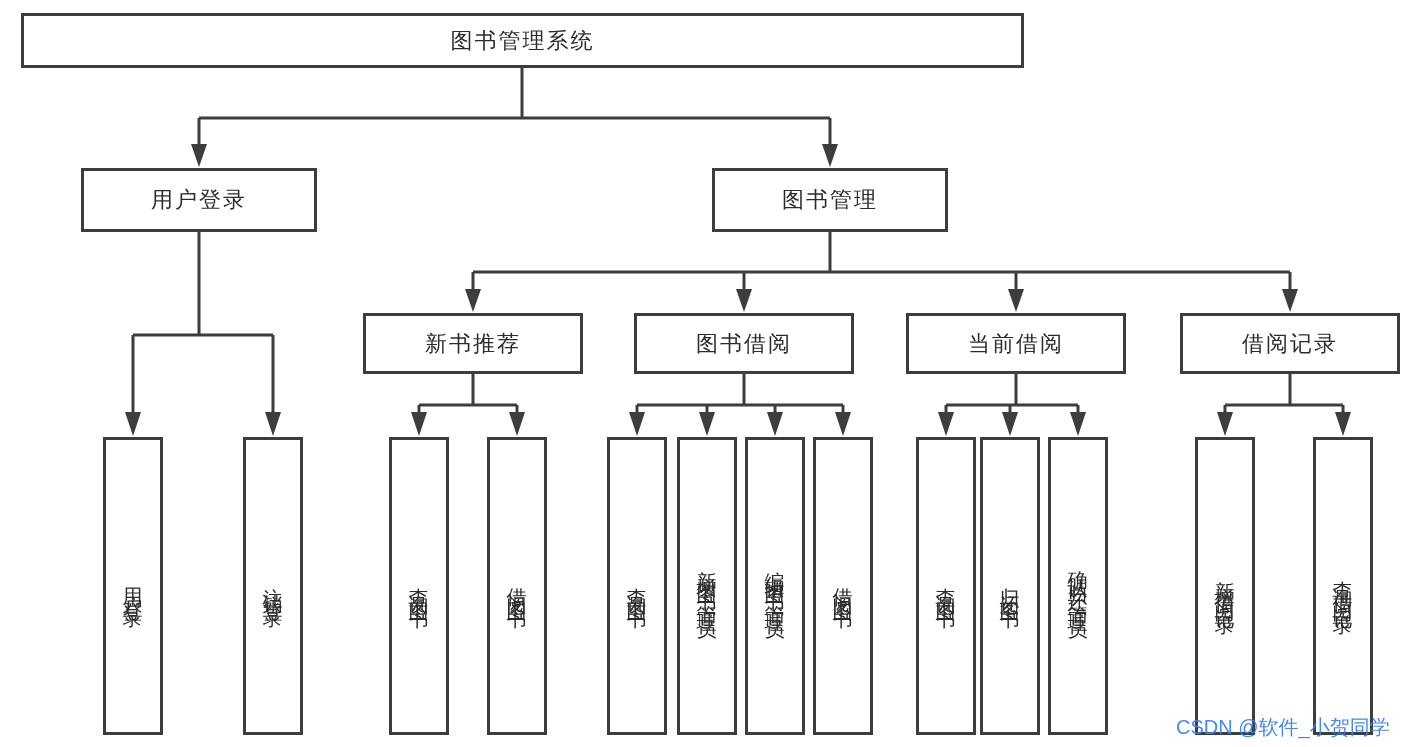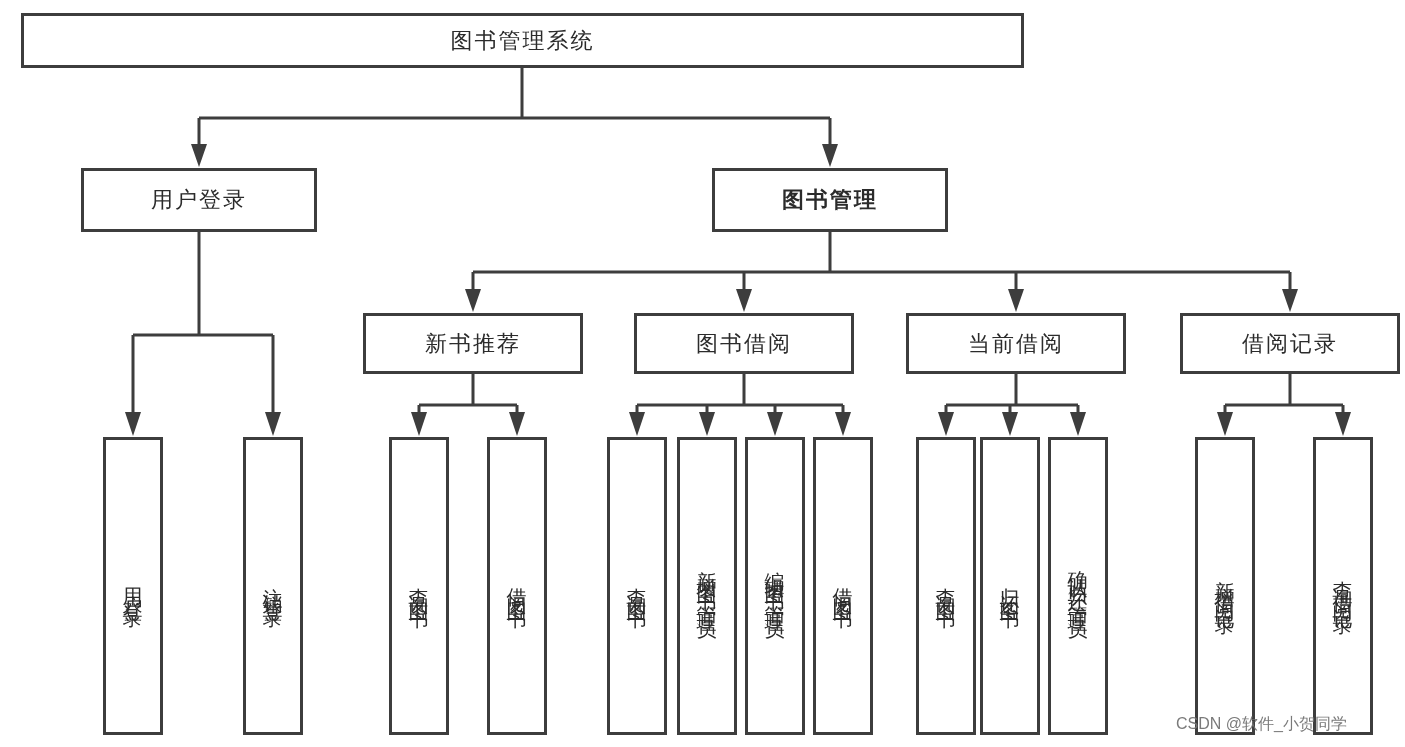--- a/index.html
+++ b/index.html
@@ -19,21 +19,21 @@
     position:absolute;
     box-sizing:border-box;
     border:3px solid #3d3d3d;
     background:#ffffff;
     display:flex; align-items:center; justify-content:center;
     color:#2b2b2b;
   }
   .h-label { font-size:22px; letter-spacing:2px; white-space:nowrap; }
   .root-box   { left:21px;  top:13px;  width:1003px; height:55px; }
   .l2-login   { left:81px;  top:168px; width:236px;  height:64px; }
-  .l2-mgmt    { left:712px; top:168px; width:236px;  height:64px;font-weight:bold; }
+  .l2-mgmt    { left:712px; top:168px; width:236px;  height:64px; }
   .l3 { top:313px; width:220px; height:61px; }
   .l3-recommend { left:363px; }
   .l3-borrow    { left:634px; }
   .l3-current   { left:906px; }
   .l3-records   { left:1180px; }
   .leaf {
     top:437px; width:60px; height:298px;
     writing-mode:vertical-rl;
     text-orientation:mixed;
     font-size:20px;
@@ -41,21 +41,21 @@
     line-height:1;
   }
   .leaf-a1 { left:103px; }  .leaf-a2 { left:243px; }
   .leaf-b1 { left:389px; }  .leaf-b2 { left:487px; }
   .leaf-c1 { left:607px; }  .leaf-c2 { left:677px; }
   .leaf-c3 { left:745px; }  .leaf-c4 { left:813px; }
   .leaf-d1 { left:916px; }  .leaf-d2 { left:980px; }  .leaf-d3 { left:1048px; }
   .leaf-e1 { left:1195px; } .leaf-e2 { left:1313px; }
   .watermark {
     position:absolute; left:1176px; top:714px;
-    font-size:16px; color:#737373; opacity:0.95;
+    font-size:20px; color:#3b82f6; opacity:0.95;
     white-space:nowrap;
   }
 </style>
 </head>
 <body>
 
 <div class="canvas">
 
   <svg class="connector-layer" width="1405" height="747" viewBox="0 0 1405 747">
     <g stroke="#3d3d3d" stroke-width="3" fill="none">

